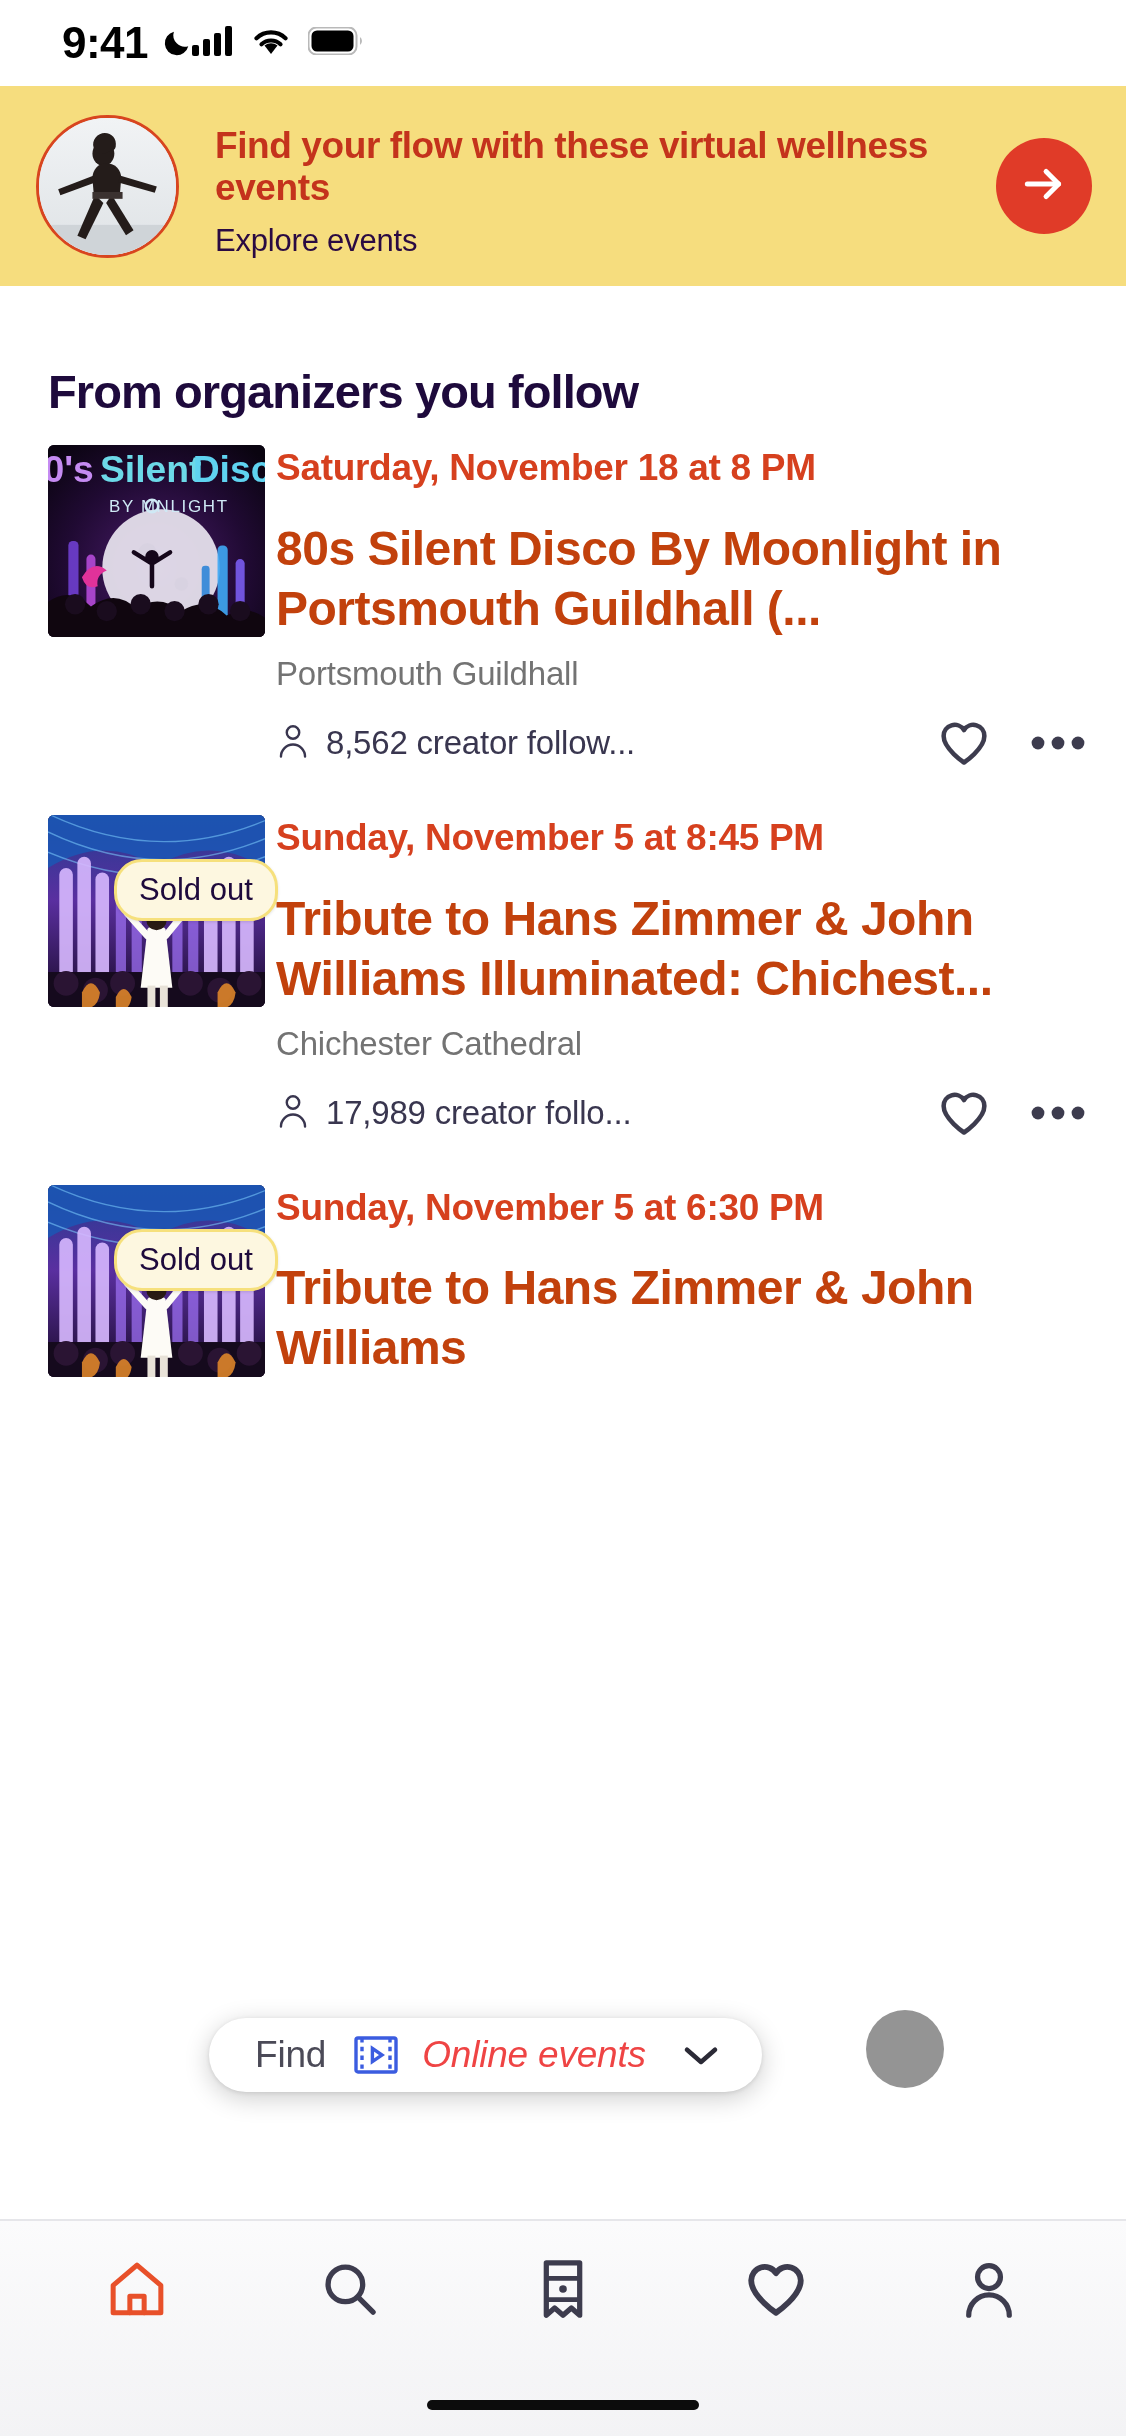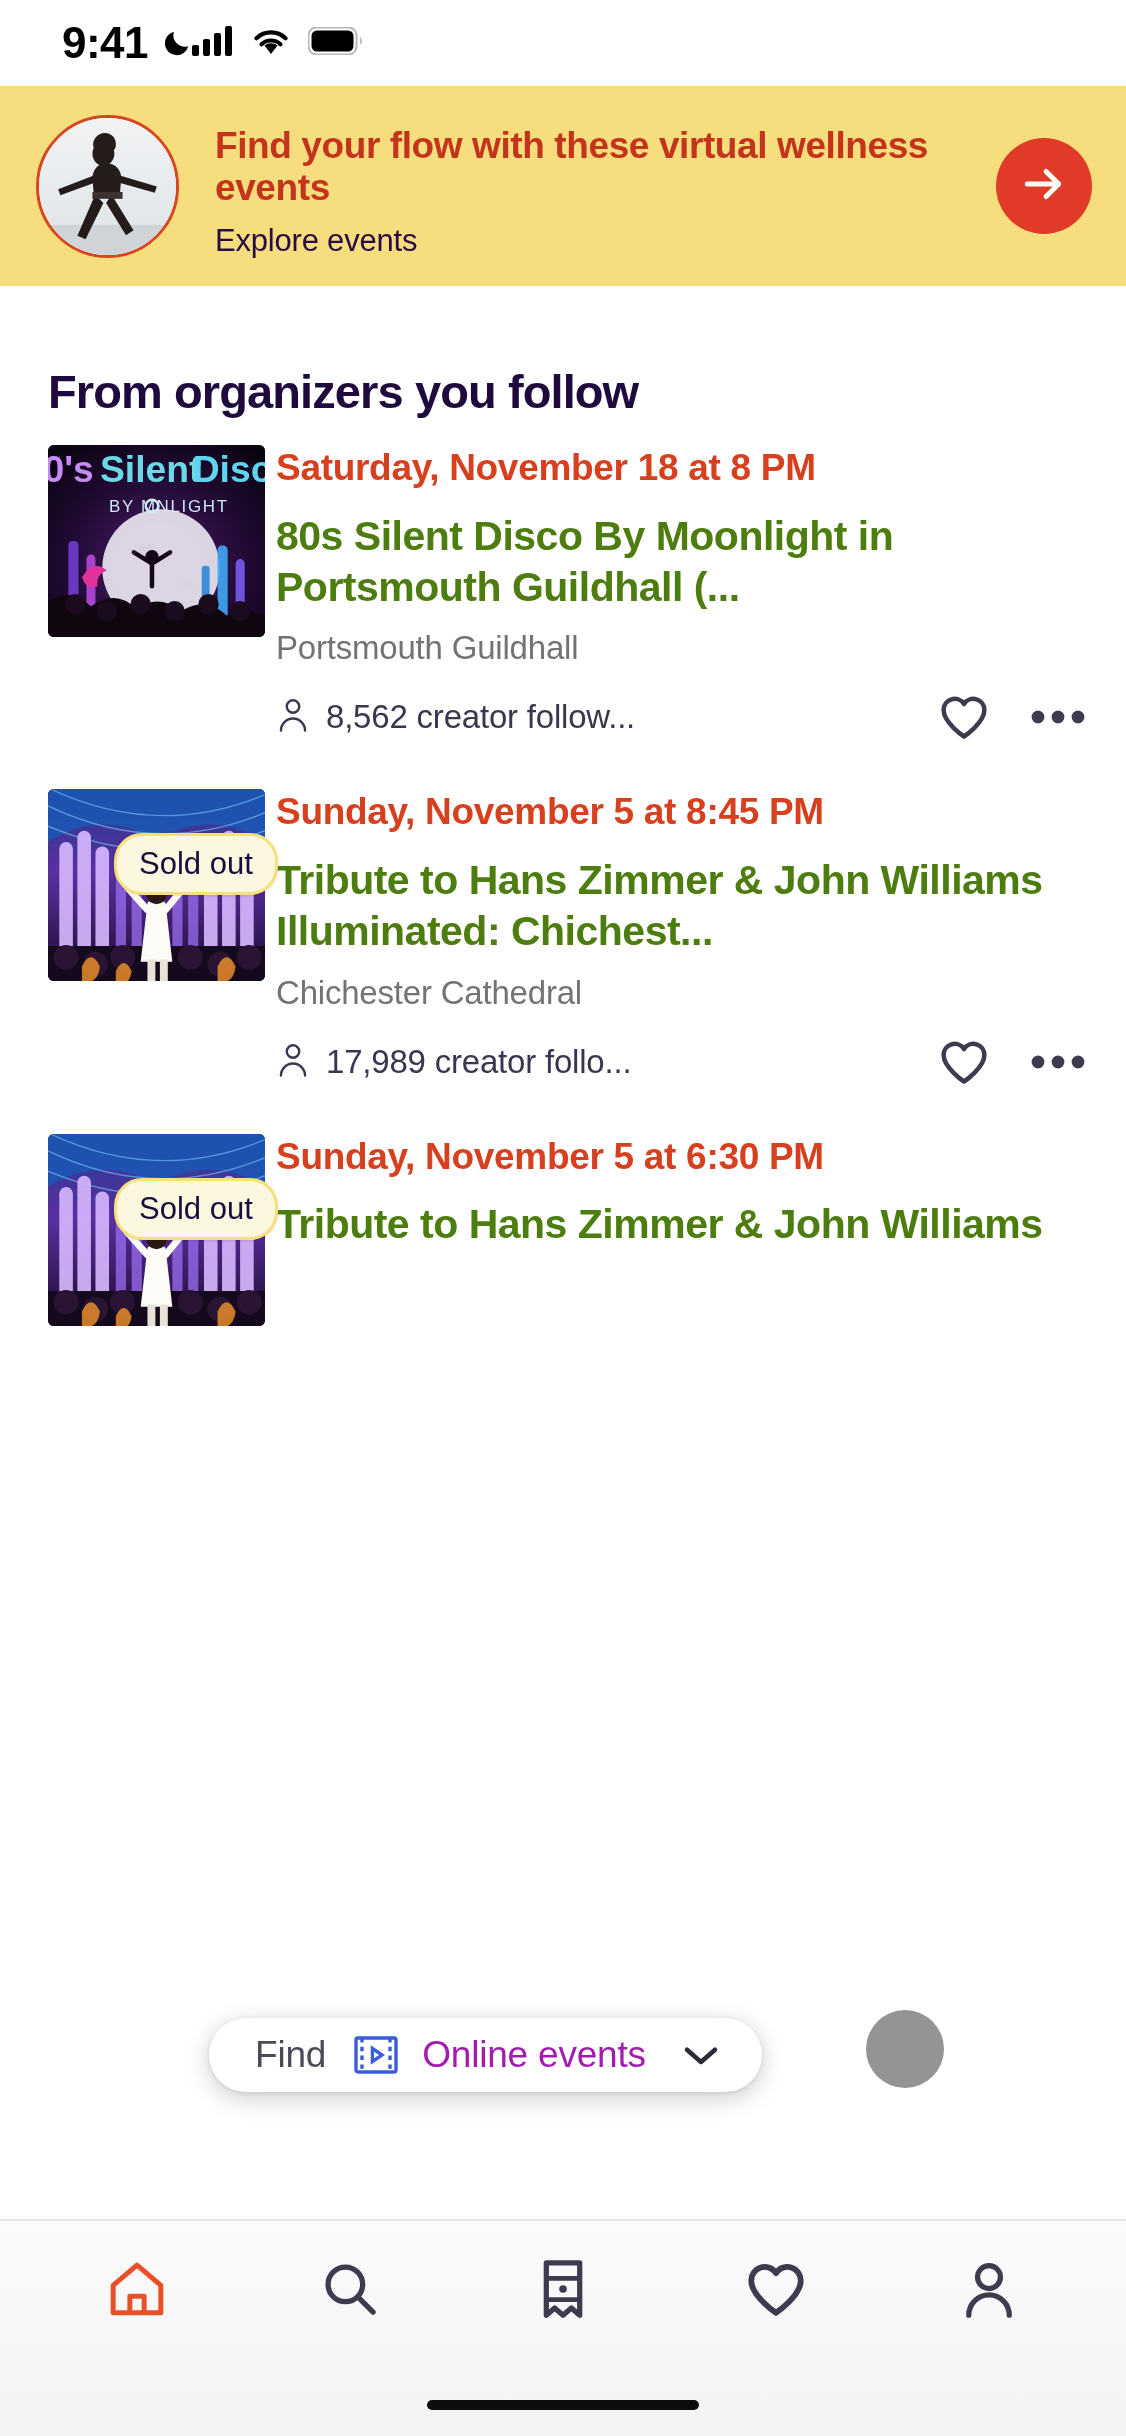--- a/index.html
+++ b/index.html
@@ -126,23 +126,23 @@
   }
   .event-info{ flex:1 1 auto; min-width:0; padding-top:2px; }
   .event-date{
     color:#d6401e;
     font-size:37px;
     font-weight:700;
     line-height:1.13;
     letter-spacing:-0.3px;
   }
   .event-title{
-    margin-top:22px;
-    color:#4d7c0f;
-    font-size:41px;
+    margin-top:30px;
+    color:#c2410c;
+    font-size:48px;
     font-weight:700;
     line-height:1.25;
     letter-spacing:-0.5px;
     overflow:hidden;
   }
   .event-venue{
     margin-top:16px;
     color:#737373;
     font-size:33px;
     font-weight:400;
@@ -199,24 +199,25 @@
   .pill-find{
     font-size:37px;
     color:#4b4a57;
     font-weight:400;
     letter-spacing:-0.2px;
     margin-right:26px;
   }
   .pill-icon{ margin-right:22px; display:flex; align-items:center; }
   .pill-value{
     font-size:37px;
-    color:#a21caf;
+    color:#ef4444;
     font-weight:500;
     letter-spacing:-0.2px;
     margin-right:34px;
+    font-style:italic;
   }
   .pill-chevron{ display:flex; align-items:center; }
 
   .cursor-dot{
     position:absolute;
     left:866px;
     top:2010px;
     width:78px; height:78px;
     border-radius:50%;
     background:#8b8b8b;

